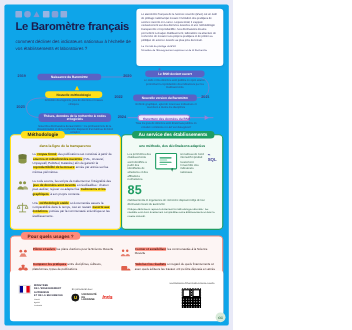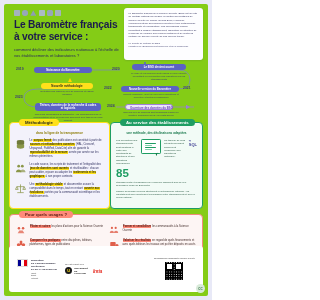--- a/index.html
+++ b/index.html
@@ -11,21 +11,21 @@
   }
   #poster {
     position: relative;
     width: 212px; height: 300px;
     background: #e8e9f7;
     padding: 4px;
   }
   .sheet {
     position: relative;
     width: 204px; height: 292px;
-    background: #84cc16;
+    background: #0ea5e9;
     border-radius: 2px;
     overflow: hidden;
   }
 
   
   .header { position: relative; height: 58px; padding: 6px 6px 0 10px; }
   .icon-row { display: flex; gap: 2.4px; margin-bottom: 3px; height: 6px; align-items: center; }
   .mini-ic {
     width: 6px; height: 5.5px;
     background: #a9aedb;
@@ -236,21 +236,20 @@
       <div class="icon-row">
         <span class="mini-ic"></span>
         <span class="mini-ic b2"></span>
         <span class="mini-ic b3"></span>
         <span class="mini-ic b4"></span>
         <span class="mini-ic b5"></span>
         <span class="mini-ic b6"></span>
       </div>
       <div class="title">
         <div>Le Baromètre français</div>
-        <div>à votre service :</div>
       </div>
       <div class="subtitle">comment décliner des indicateurs nationaux à l'échelle de vos établissements et laboratoires ?</div>
 
       <div class="intro-card">
         <p>Le Baromètre français de la Science Ouverte (BSO) est un outil de pilotage national qui mesure l'évolution des pratiques de science ouverte en France. Depuis 2019, il s'appuie exclusivement sur des données ouvertes et une méthodologie transparente et reproductible. Ses déclinaisons locales permettent à chaque établissement, laboratoire ou structure de recherche de mesurer ses propres pratiques et de piloter sa politique de science ouverte au plus près du terrain.</p>
         <div class="sig">
           <div>Le Comité de pilotage du BSO</div>
           <div>Ministère de l'Enseignement supérieur et de la Recherche</div>
         </div>
       </div>

